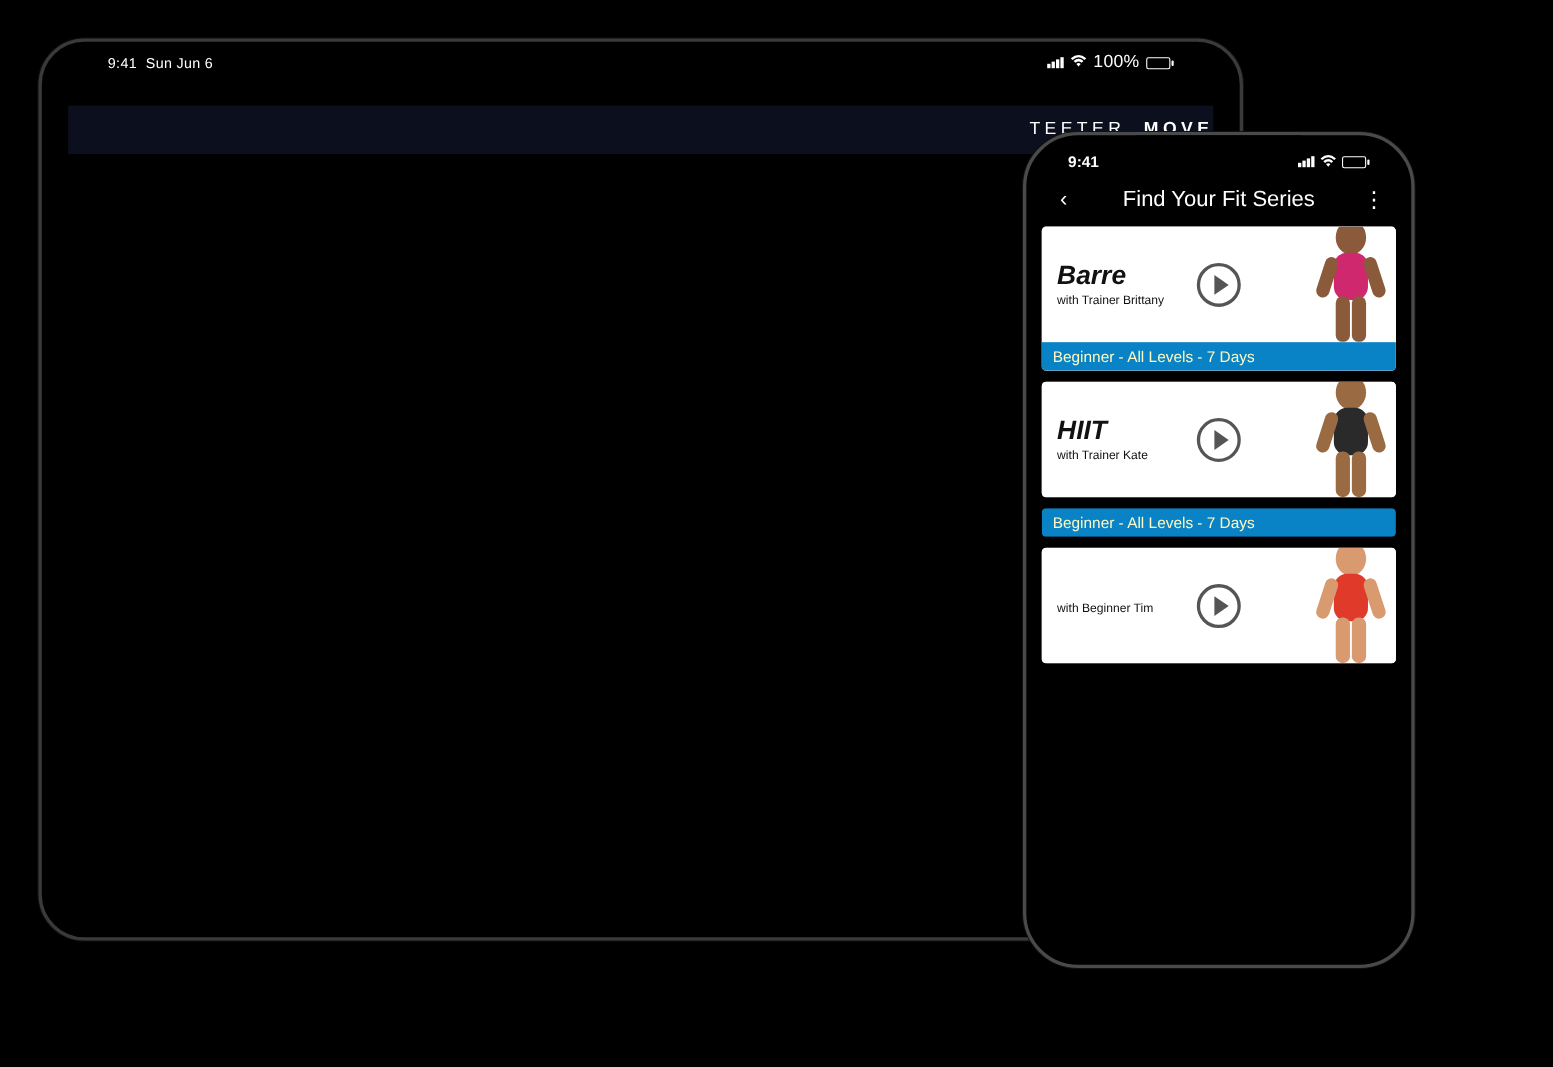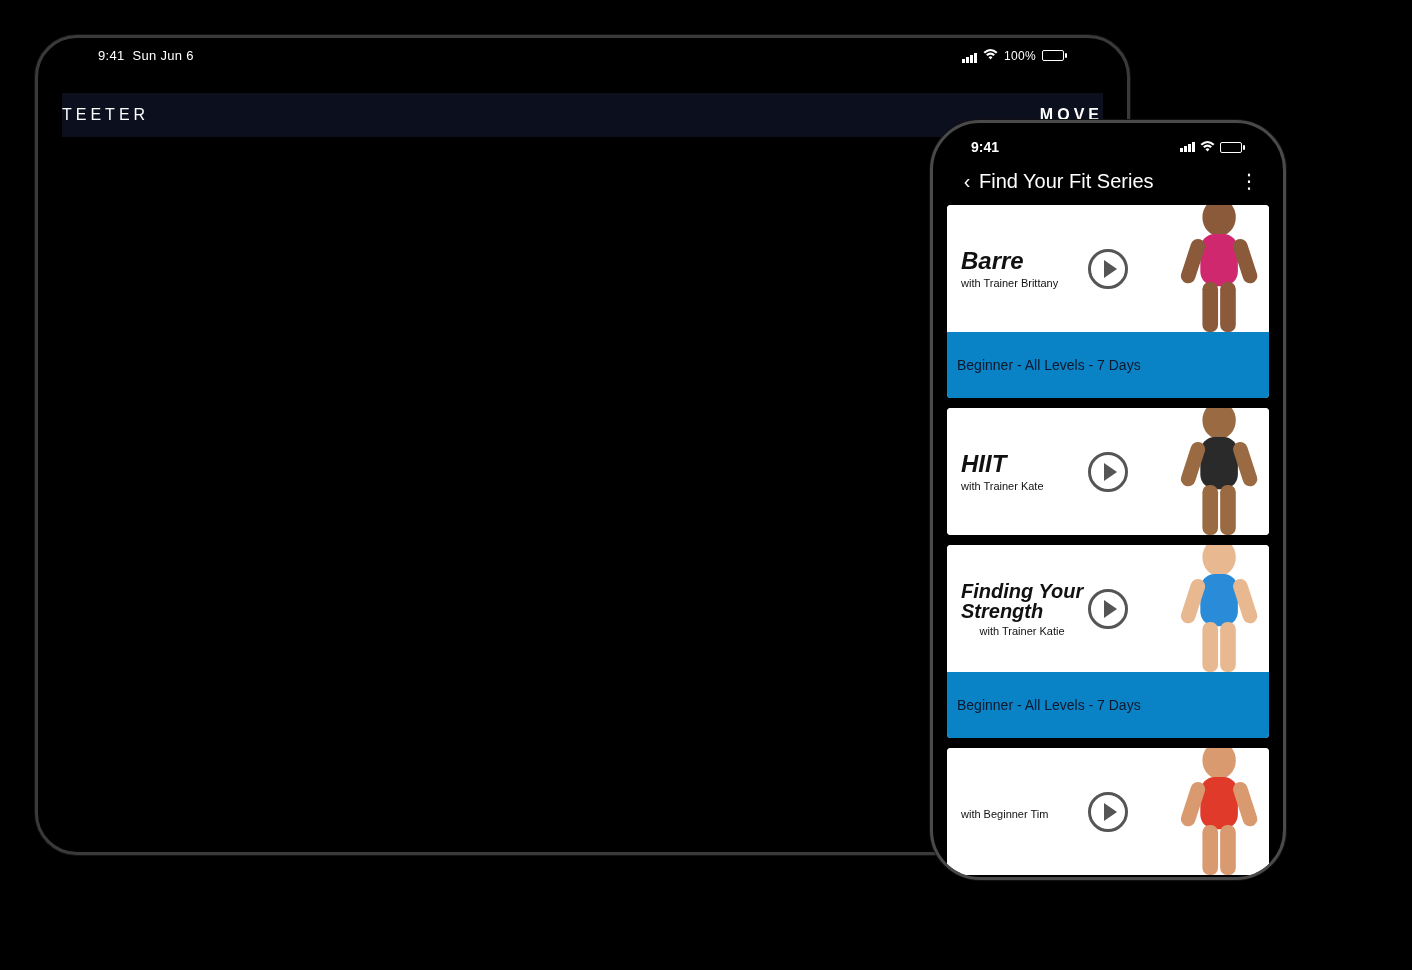--- a/index.html
+++ b/index.html
@@ -30,28 +30,28 @@
       display: flex;
       justify-content: space-between;
       align-items: center;
       padding: 10px 60px 0 60px;
       color: #fff;
       font-size: 13px;
       font-weight: 500;
       letter-spacing: 0.3px;
     }
     .tablet-status-left { display: flex; gap: 8px; align-items: center; }
-    .tablet-status-right { display: flex; gap: 6px; font-size: 12px; }
+    .tablet-status-right { display: flex; gap: 6px; align-items: center; font-size: 16px; }
 
     .tablet-header {
       margin: 30px 24px 0 24px;
       background: #0c0f1d;
       height: 44px;
       display: flex;
-      justify-content: space-between;
+      justify-content: flex-end;
       align-items: center;
       color: #fff;
       font-size: 16px;
       letter-spacing: 4px;
       font-weight: 300;
     }
     .tablet-header .bold { font-weight: 700; letter-spacing: 4px; }
 
     
     .phone {
@@ -90,33 +90,33 @@
     }
     .phone-status-right { display: flex; gap: 5px; align-items: center; }
 
     .phone-nav {
       display: flex;
       justify-content: space-between;
       align-items: center;
       color: #fff;
       padding: 8px 8px 12px 8px;
     }
-    .phone-title { font-size: 20px; font-weight: 400; flex: 1; }
+    .phone-title { font-size: 20px; font-weight: 400; text-align: center; flex: 1; }
     .back-btn, .more-btn { width: 24px; font-size: 20px; text-align: center; }
 
     .series-list { display: flex; flex-direction: column; gap: 10px; }
     .series-card {
       background: #fff;
       border-radius: 4px;
       overflow: hidden;
       position: relative;
       cursor: pointer;
     }
     .card-top {
-      height: 127px;
+      height: 105px;
       position: relative;
       background: #fff;
       display: flex;
     }
     .card-text {
       position: absolute;
       left: 14px;
       top: 50%;
       transform: translateY(-50%);
       z-index: 2;
@@ -162,23 +162,23 @@
     .card-img {
       position: absolute;
       right: 0;
       top: 0;
       bottom: 0;
       width: 55%;
       overflow: hidden;
     }
     .card-bottom {
       background: #0a82c6;
-      color: #0f172a;
+      color: #fef9c3;
       font-size: 14px;
-      padding: 25px 10px;
+      padding: 5px 10px;
     }
 
     
     .person-svg { position: absolute; right: 0; bottom: 0; height: 115%; }
 
     
     .signal-bars { display: inline-flex; align-items: flex-end; gap: 1px; }
     .signal-bars span { width: 3px; background: #fff; display: inline-block; }
     .b1{height:4px}.b2{height:6px}.b3{height:8px}.b4{height:10px}
     .battery { display:inline-flex; align-items:center; gap:1px; }
@@ -288,38 +288,20 @@
     <rect x="40" y="50" width="14" height="44" rx="7" fill="#9a6b42" transform="rotate(18 47 72)"></rect>
     <rect x="90" y="50" width="14" height="44" rx="7" fill="#9a6b42" transform="rotate(-18 97 72)"></rect>
     <rect x="56" y="92" width="15" height="48" rx="7" fill="#9a6b42"></rect>
     <rect x="73" y="92" width="15" height="48" rx="7" fill="#9a6b42"></rect>
   </svg>
           </div>
       <div class="play-btn"></div>
     </div>
   </div>
       <div class="series-card">
-    <div class="card-top">
-      <div class="card-text">
-        <div class="card-title sm">Finding Your<br>Strength</div>
-        <div class="card-trainer">with Trainer Katie</div>
-      </div>
-      <div class="card-img">
-  <svg class="person-svg" viewBox="0 0 120 140" preserveAspectRatio="xMaxYMax meet">
-    <ellipse cx="72" cy="30" rx="16" ry="18" fill="#e8b890"></ellipse>
-    <path d="M56 18 Q72 -4 88 18 Q90 6 72 2 Q54 6 56 18 Z" fill="#caa25a"></path>
-    <rect x="54" y="46" width="36" height="50" rx="14" fill="#2a8bd8"></rect>
-    <rect x="40" y="50" width="14" height="44" rx="7" fill="#e8b890" transform="rotate(18 47 72)"></rect>
-    <rect x="90" y="50" width="14" height="44" rx="7" fill="#e8b890" transform="rotate(-18 97 72)"></rect>
-    <rect x="56" y="92" width="15" height="48" rx="7" fill="#e8b890"></rect>
-    <rect x="73" y="92" width="15" height="48" rx="7" fill="#e8b890"></rect>
-  </svg>
-          </div>
-      <div class="play-btn"></div>
-    </div>
     <div class="card-bottom">Beginner - All Levels - 7 Days</div>
   </div>
       <div class="series-card">
     <div class="card-top">
       <div class="card-text">
         <div class="card-trainer">with Beginner Tim</div>
       </div>
       <div class="card-img">
   <svg class="person-svg" viewBox="0 0 120 140" preserveAspectRatio="xMaxYMax meet">
     <ellipse cx="72" cy="30" rx="16" ry="18" fill="#d99a70"></ellipse>

